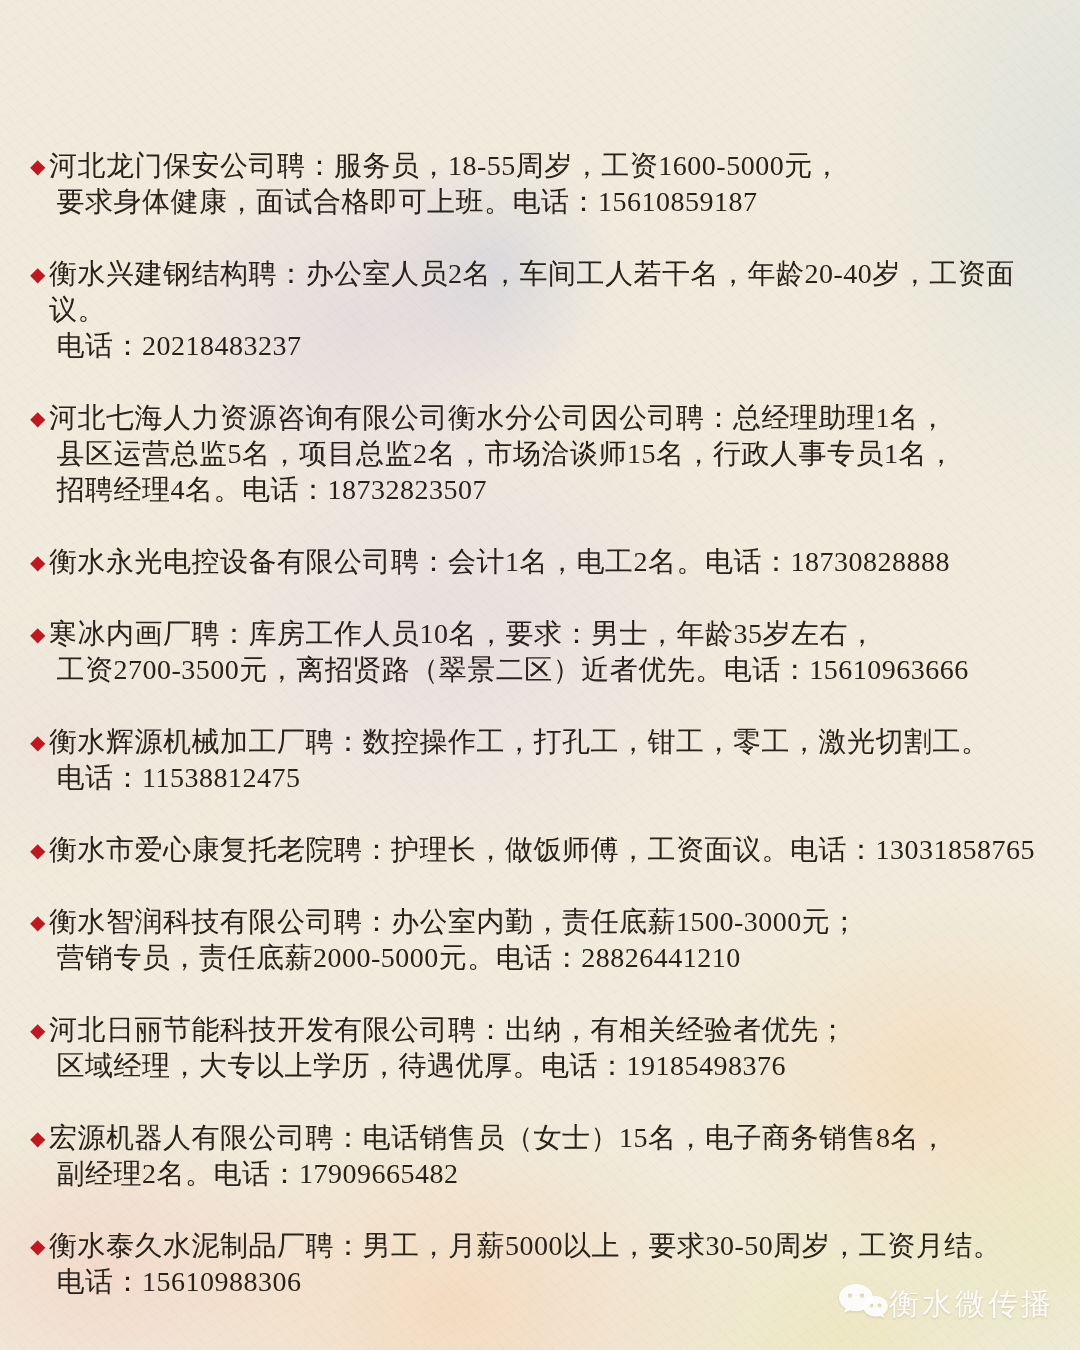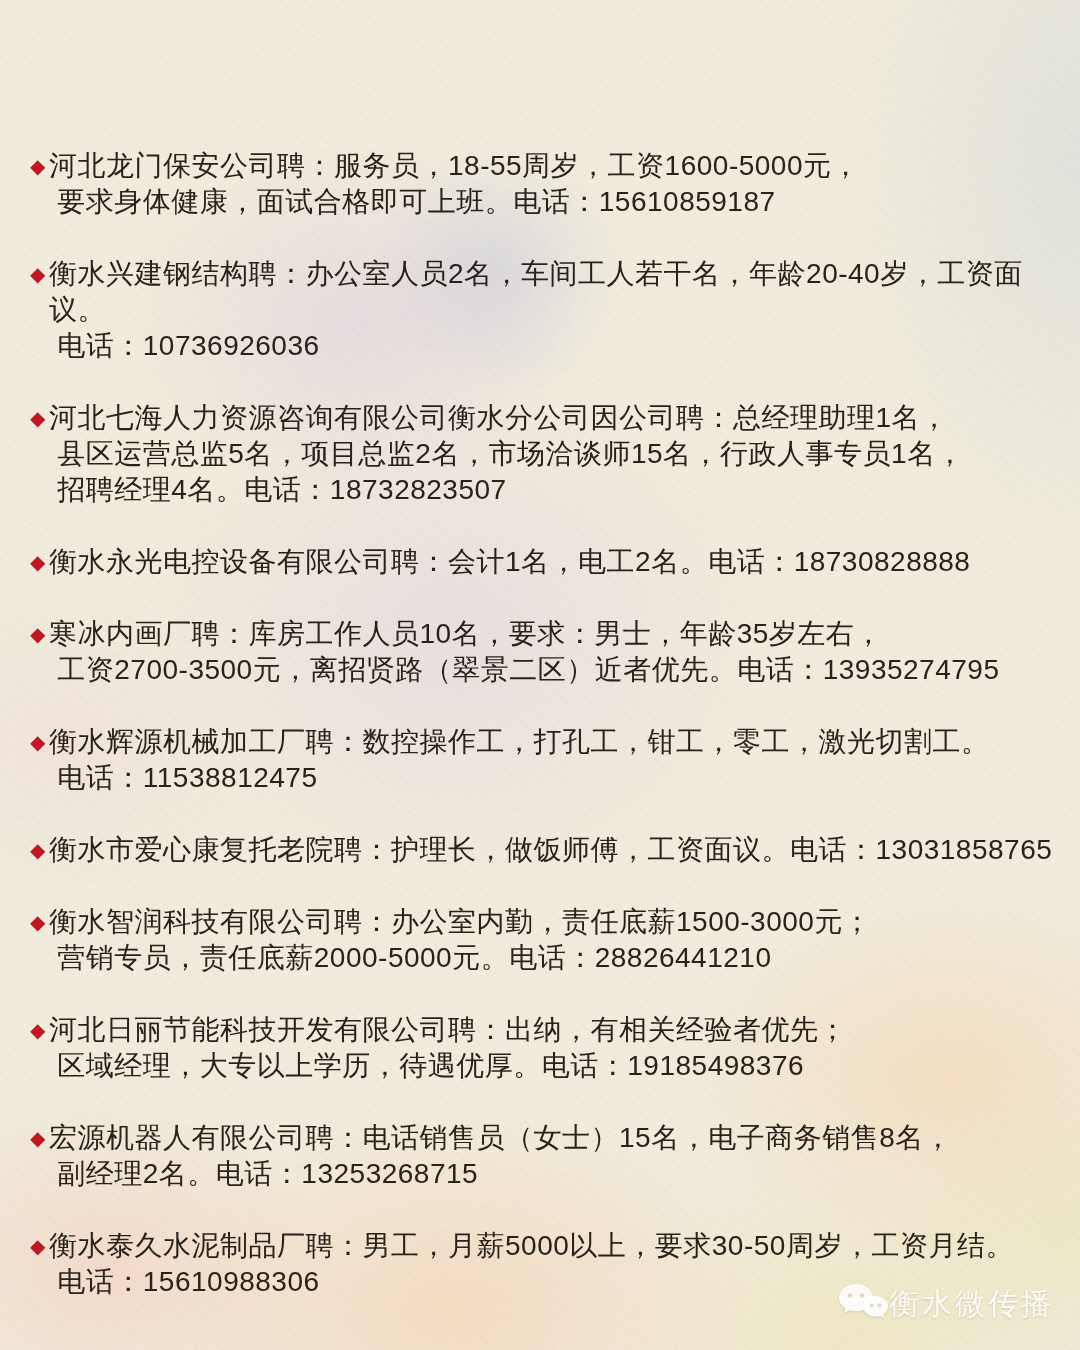--- a/index.html
+++ b/index.html
@@ -41,20 +41,21 @@
     position: relative;
     padding-left: 19px;
     margin-bottom: 36px;
     color: #29221b;
     font-size: 28px;
     line-height: 36px;
     letter-spacing: 0.5px;
   }
   .job-text {
     white-space: pre-wrap;
+    font-family: Liberation Serif, serif;
   }
   .bullet {
     position: absolute;
     left: 0; top: 0;
     width: 19px;
     color: #c01820;
     font-size: 20px;
     line-height: 36px;
   }
   .watermark {
@@ -78,39 +79,39 @@
 
     <div class="job">
       <span class="bullet">◆</span>
       <div class="job-text">河北龙门保安公司聘：服务员，18-55周岁，工资1600-5000元，
  要求身体健康，面试合格即可上班。电话：15610859187</div>
     </div>
 
     <div class="job">
       <span class="bullet">◆</span>
       <div class="job-text">衡水兴建钢结构聘：办公室人员2名，车间工人若干名，年龄20-40岁，工资面议。
- 电话：10736926036</div>
+ 电话：20218483237</div>
     </div>
 
     <div class="job">
       <span class="bullet">◆</span>
       <div class="job-text">河北七海人力资源咨询有限公司衡水分公司因公司聘：总经理助理1名，
  县区运营总监5名，项目总监2名，市场洽谈师15名，行政人事专员1名，
  招聘经理4名。电话：18732823507</div>
     </div>
 
     <div class="job">
       <span class="bullet">◆</span>
       <div class="job-text">衡水永光电控设备有限公司聘：会计1名，电工2名。电话：18730828888</div>
     </div>
 
     <div class="job">
       <span class="bullet">◆</span>
       <div class="job-text">寒冰内画厂聘：库房工作人员10名，要求：男士，年龄35岁左右，
- 工资2700-3500元，离招贤路（翠景二区）近者优先。电话：13935274795</div>
+ 工资2700-3500元，离招贤路（翠景二区）近者优先。电话：15610963666</div>
     </div>
 
     <div class="job">
       <span class="bullet">◆</span>
       <div class="job-text">衡水辉源机械加工厂聘：数控操作工，打孔工，钳工，零工，激光切割工。
  电话：11538812475</div>
     </div>
 
     <div class="job">
       <span class="bullet">◆</span>
@@ -125,21 +126,21 @@
 
     <div class="job">
       <span class="bullet">◆</span>
       <div class="job-text">河北日丽节能科技开发有限公司聘：出纳，有相关经验者优先；
  区域经理，大专以上学历，待遇优厚。电话：19185498376</div>
     </div>
 
     <div class="job">
       <span class="bullet">◆</span>
       <div class="job-text">宏源机器人有限公司聘：电话销售员（女士）15名，电子商务销售8名，
- 副经理2名。电话：13253268715</div>
+ 副经理2名。电话：17909665482</div>
     </div>
 
     <div class="job">
       <span class="bullet">◆</span>
       <div class="job-text">衡水泰久水泥制品厂聘：男工，月薪5000以上，要求30-50周岁，工资月结。
  电话：15610988306</div>
     </div>
 
   </div>
 

